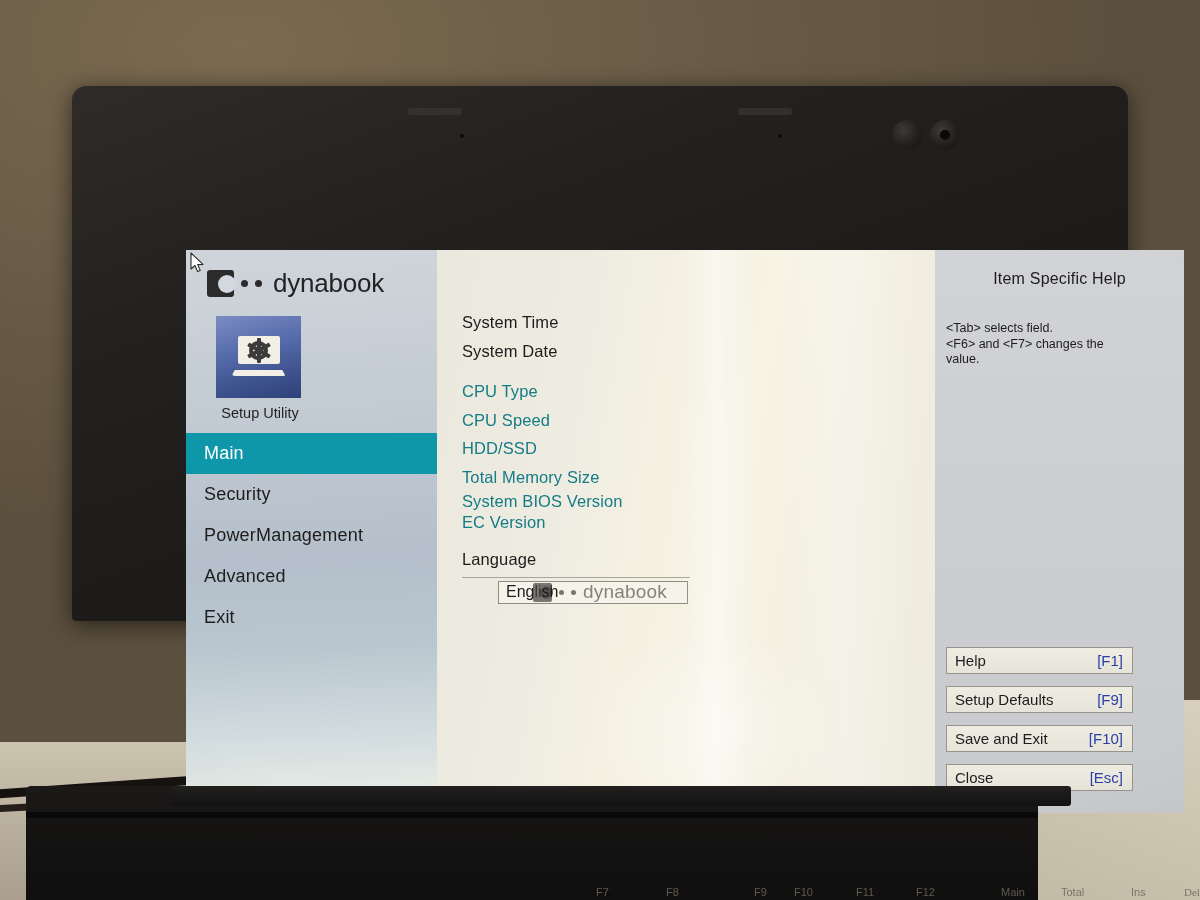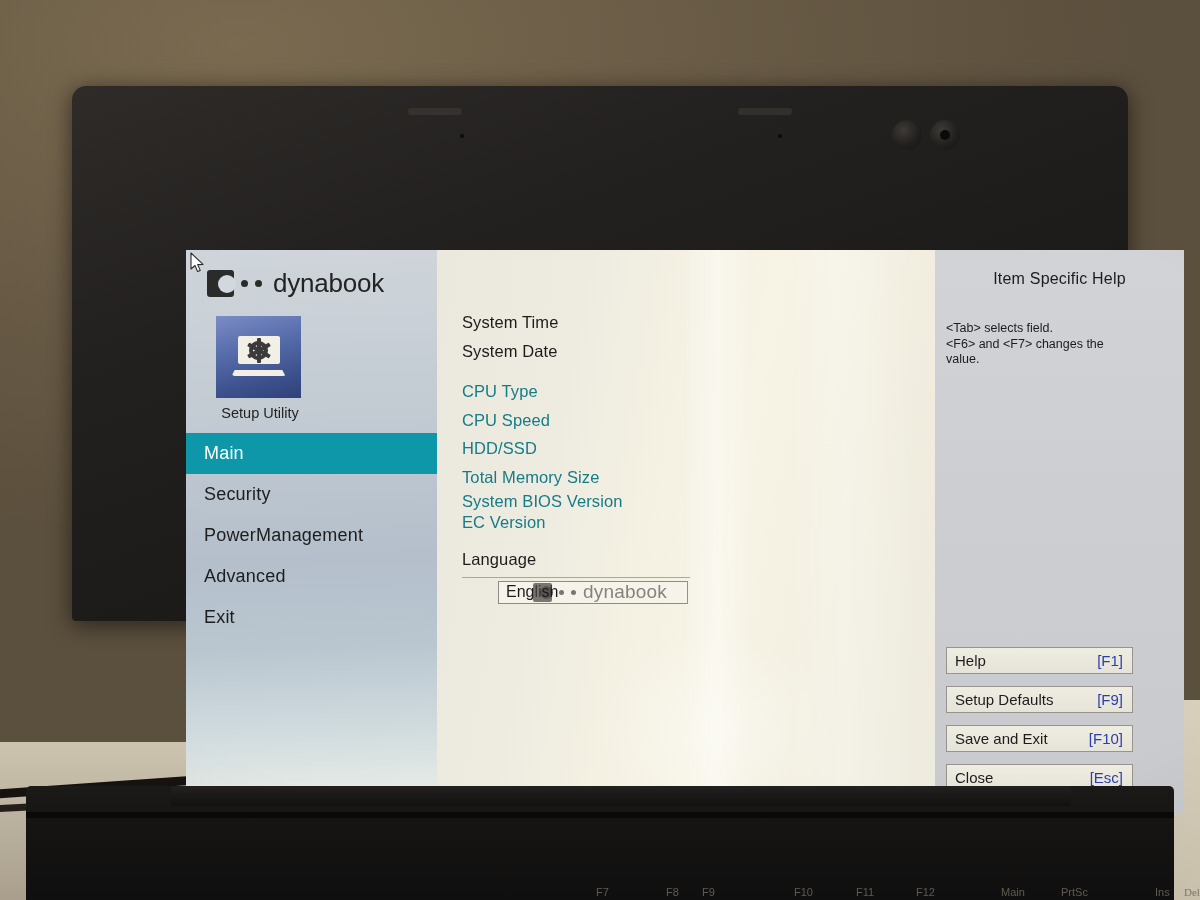--- a/index.html
+++ b/index.html
@@ -433,21 +433,21 @@
     inset: 0;
     pointer-events: none;
     background: radial-gradient(ellipse 120% 110% at 50% 45%, rgba(0,0,0,0) 55%, rgba(0,0,0,.10) 100%);
   }
 
   
   #laptop-base {
     position: absolute;
     left: 26px;
     top: 786px;
-    width: 1148px;
+    width: 1012px;
     height: 114px;
     background: linear-gradient(180deg, #1b1a19 0%, #151413 35%, #100f0f 100%);
     border-radius: 5px 5px 0 0;
   }
   .base-hinge {
     position: absolute;
     left: 145px;
     top: 0;
     width: 900px;
     height: 20px;
@@ -597,24 +597,24 @@
       <span class="word">dynabook</span>
     </div>
   </div>
 
   <div id="laptop-base">
     <div class="base-hinge"></div>
     <div class="base-lip"></div>
     <div id="key-row">
         <span class="keycap" style="left: 570px;">F7</span>
         <span class="keycap" style="left: 640px;">F8</span>
-        <span class="keycap" style="left: 676px;">F9</span>
+        <span class="keycap" style="left: 728px;">F9</span>
         <span class="keycap" style="left: 768px;">F10</span>
         <span class="keycap" style="left: 830px;">F11</span>
         <span class="keycap" style="left: 890px; margin-top: 9px;">F12</span>
         <span class="keycap" style="left: 975px;">Main</span>
-        <span class="keycap" style="left: 1035px;">PrtSc</span>
-        <span class="keycap" style="left: 1105px; margin-left: 24px;">Ins</span>
+        <span class="keycap" style="left: 1035px;">Total</span>
+        <span class="keycap" style="left: 1105px;">Ins</span>
         <span class="keycap" style="left: 1158px; font-family: Liberation Serif, serif;">Del</span>
       </div>
   </div>
 
 </div>
 
 </body></html>

